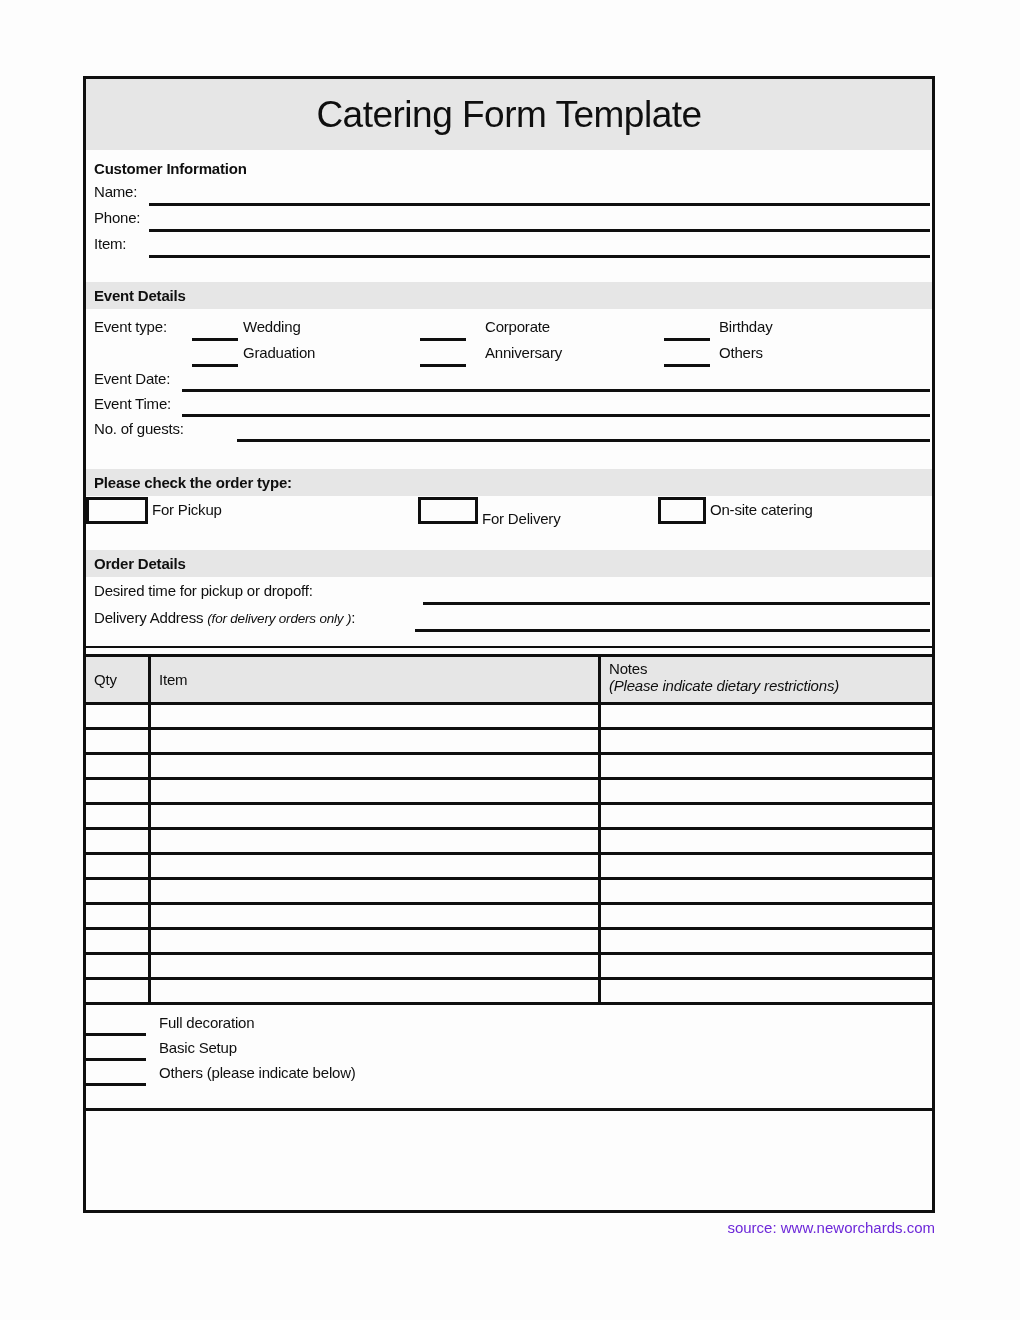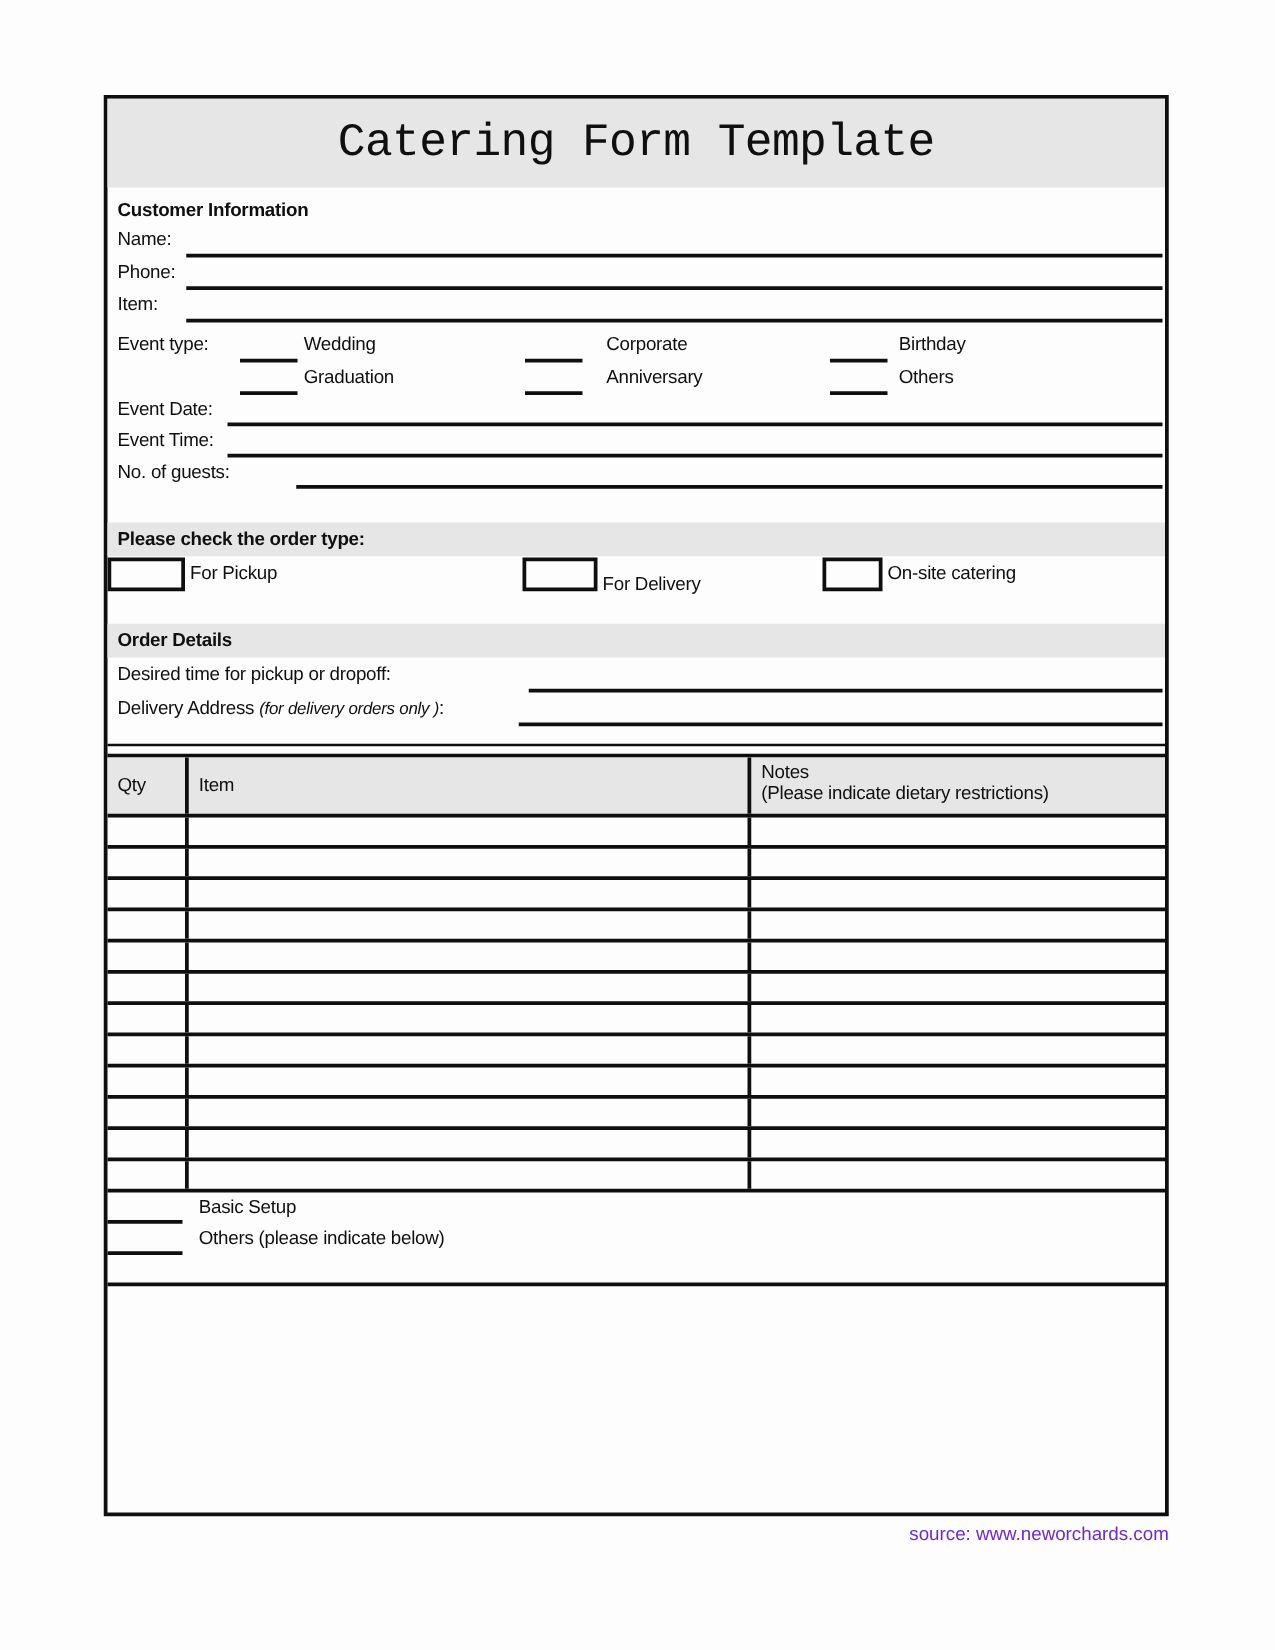--- a/index.html
+++ b/index.html
@@ -9,42 +9,42 @@
     font-family:"Liberation Sans","DejaVu Sans",sans-serif;
     color:#0f0f0f; font-size:15px; letter-spacing:-0.2px; overflow:hidden;
   }
   .form {
     position:absolute; left:83px; top:76px; width:852px; height:1137px;
     border:3px solid #0f0f0f; background:#fdfdfd;
   }
   .titlebar {
     height:71px; background:#e6e6e6; display:flex; align-items:center; justify-content:center;
   }
-  .titlebar span { font-size:37px; letter-spacing:-0.5px;font-family:Liberation Mono, monospace; }
+  .titlebar span { font-size:37px; letter-spacing:-0.5px; }
   .heading { font-weight:bold; padding-left:8px; margin-top:8px; height:22px; line-height:22px; }
   .bar {
     height:27px; background:#e6e6e6; display:flex; align-items:center;
     padding-left:8px; font-weight:bold;
   }
   .bar.normal { font-weight:normal; }
   .frow { position:relative; height:26px; }
   .lbl { position:absolute; left:8px; top:3px; white-space:nowrap; }
   .fill { position:absolute; bottom:0; right:2px; border-bottom:3px solid #0f0f0f; }
   .blank { position:absolute; bottom:0; border-bottom:3px solid #0f0f0f; }
   .opt { position:absolute; top:3px; white-space:nowrap; }
   .cb { position:absolute; top:1px; height:27px; border:3px solid #0f0f0f; background:#fdfdfd; }
   .thinrow { height:16px; border-bottom:2px solid #0f0f0f; }
   .tbl { margin-top:6px; border-top:3px solid #0f0f0f; }
   .trow { display:grid; grid-template-columns:65px 450px auto; border-bottom:3px solid #0f0f0f; }
   .trow > div:nth-child(1), .trow > div:nth-child(2) { border-right:3px solid #0f0f0f; }
   .thead { height:48px; background:#e6e6e6; }
   .thead > div { padding:3px 0 0 8px; }
   .thead .c1, .thead .c2 { display:flex; align-items:center; padding-top:0; }
   .tbody-row { height:25px; }
-  .notes-sub { display:block; }
+  .notes-sub { font-style:italic; display:block; }
   .it { font-style:italic; }
   .smallit { font-style:italic; font-size:13.5px; }
   .thickline { margin-top:22px; border-top:3px solid #0f0f0f; height:0; }
   .source {
     position:absolute; top:1219px; right:85px; font-size:15px;
     color:#6d28d9; letter-spacing:0; white-space:nowrap;
   }
 </style>
 </head>
 <body>
@@ -63,20 +63,23 @@
     </div>
     <div class="frow">
       <span class="lbl">Phone:</span>
       <span class="fill" style="left:63px"></span>
     </div>
     <div class="frow">
       <span class="lbl">Item:</span>
       <span class="fill" style="left:63px"></span>
     </div>
 
+    <div class="bar" style="margin-top:24px">
+      <span>Event Details</span>
+    </div>
     <div class="frow" style="margin-top:6px">
       <span class="lbl">Event type:</span>
       <span class="blank" style="left:106px;width:46px"></span>
       <span class="opt" style="left:157px">Wedding</span>
       <span class="blank" style="left:334px;width:46px"></span>
       <span class="opt" style="left:399px">Corporate</span>
       <span class="blank" style="left:578px;width:46px"></span>
       <span class="opt" style="left:633px">Birthday</span>
     </div>
     <div class="frow">
@@ -188,20 +191,24 @@
             <div></div>
           </div>
           <div class="trow tbody-row">
             <div></div>
             <div></div>
             <div></div>
           </div>
         </div>
     </div>
 
+    <div class="frow" style="margin-top:6px;height:25px">
+      <span class="blank" style="left:0;width:60px"></span>
+      <span class="opt" style="left:73px">Full decoration</span>
+    </div>
     <div class="frow" style="height:25px">
       <span class="blank" style="left:0;width:60px"></span>
       <span class="opt" style="left:73px">Basic Setup</span>
     </div>
     <div class="frow" style="height:25px">
       <span class="blank" style="left:0;width:60px"></span>
       <span class="opt" style="left:73px">Others (please indicate below)</span>
     </div>
 
     <div class="thickline"></div>

